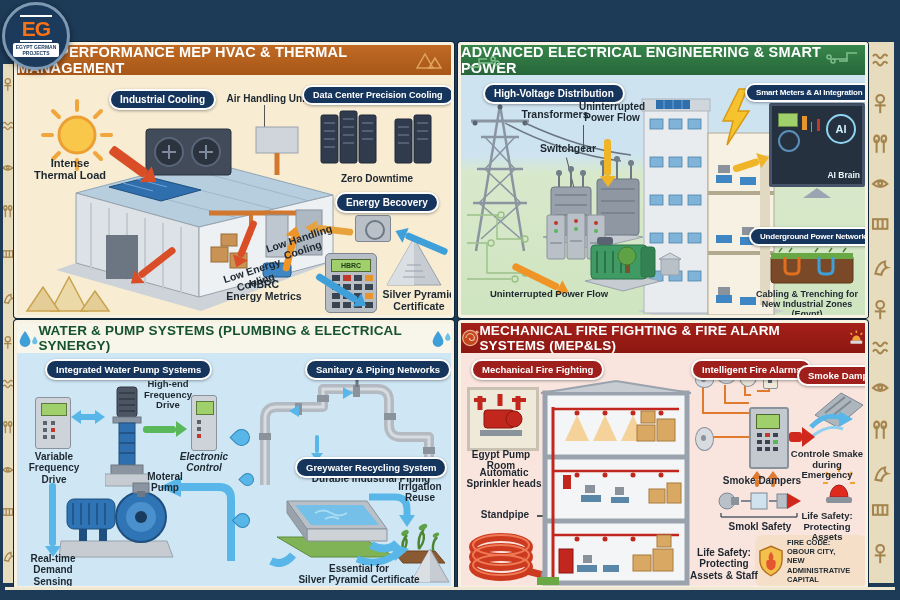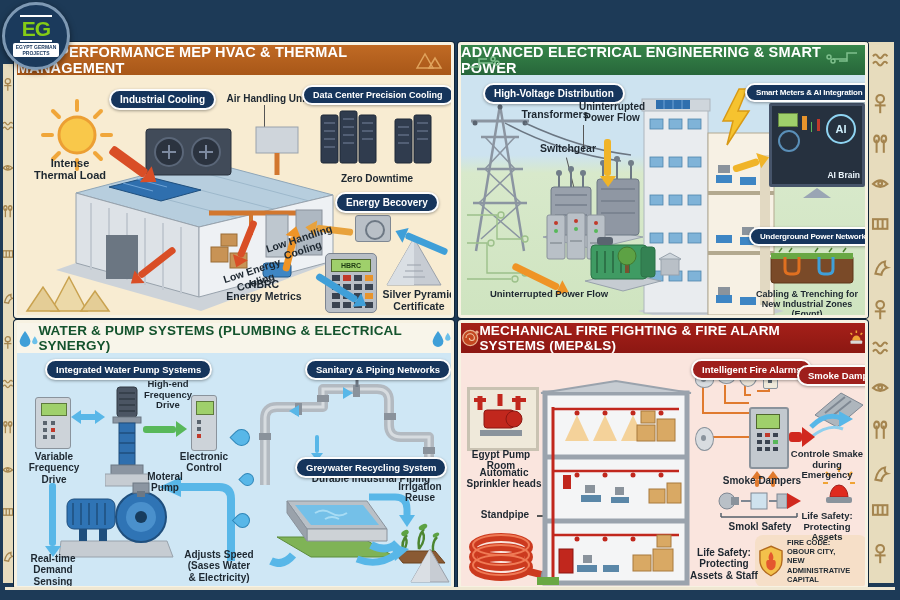--- a/index.html
+++ b/index.html
@@ -22,21 +22,21 @@
   .arrow.thick .hd{border-left-width:13px;border-top-width:10px;border-bottom-width:10px;}
   .dev{position:absolute;z-index:2;}
   .vfd{background:#cdd3d9;border:1px solid #8a939c;border-radius:3px;}
   .vfd .scr{position:absolute;left:15%;top:10%;width:70%;height:22%;background:#9fd06b;border:1px solid #5d7a3c;}
   .vfd .dots{position:absolute;left:20%;top:45%;width:4px;height:4px;background:#5a646e;
              box-shadow:8px 0 #5a646e,0 7px #5a646e,8px 7px #c1392b,0 14px #5a646e,8px 14px #5a646e;}
   .conn{position:absolute;background:#555;z-index:2;}
   #logo{position:absolute;left:2px;top:2px;width:62px;height:62px;border-radius:50%;background:#1b3a5c;
         border:3px solid #7e99b4;box-shadow:0 2px 6px rgba(0,0,0,.5);z-index:9;
         display:flex;flex-direction:column;align-items:center;justify-content:center;gap:1px;}
-  #logo .mono{color:#84cc16;font-weight:800;font-size:21px;letter-spacing:-1px;line-height:1;
+  #logo .mono{color:#f97316;font-weight:800;font-size:21px;letter-spacing:-1px;line-height:1;
         border-top:2px solid #fff;border-bottom:2px solid #fff;padding:1px 2px;}
   #logo .org{background:#fff;color:#16355c;font-size:5px;font-weight:700;text-align:center;line-height:1.25;
         padding:1px 3px;border-radius:2px;white-space:pre-line;}
   #baseline{position:absolute;left:5px;right:5px;top:587px;height:3px;background:#efe7d2;z-index:1;}
   .calcscr{position:absolute;left:5px;top:5px;width:38px;height:11px;background:#9fd06b;border:1px solid #50682f;
         color:#1d3b12;font-size:7px;font-weight:700;text-align:center;line-height:11px;}
   .keys{position:absolute;left:6px;top:21px;width:8px;height:6px;background:#3a4350;
         box-shadow:11px 0 #c1392b,22px 0 #3a4350,33px 0 #e8942c,
                    0 9px #3a4350,11px 9px #3a4350,22px 9px #3a4350,33px 9px #3a4350,
                    0 18px #3a4350,11px 18px #3a4350,22px 18px #3a4350,33px 18px #e8942c,
@@ -500,21 +500,21 @@
 Frequency
 Drive</div>
     <div class="arrow" style="left:126px;top:98px;width:44px;--c:#58b85a;">
         <i class="sh"></i>
         <i class="hd"></i>
       </div>
     <div class="dev vfd" style="left:174px;top:72px;width:24px;height:54px;">
       <span class="scr"></span>
         <span class="dots" style="box-shadow:0 7px #5a646e,0 14px #c1392b;"></span>
     </div>
-    <div class="lbl" style="left:158px;top:128px;width:58px;font-size:10px;">Electronic
+    <div class="lbl" style="left:158px;top:128px;width:58px;font-size:10px;font-style:italic;">Electronic
 Control</div>
     <div class="lbl" style="left:122px;top:148px;width:52px;font-size:10px;">Moteral
 Pump</div>
 
     <svg class="dev" style="left:42px;top:148px;" width="116" height="94" viewBox="0 0 116 94">
       <polygon points="2,70 108,70 114,86 0,86" fill="#c6ccd2" stroke="#98a2ac"></polygon>
       <rect x="8" y="28" width="48" height="30" rx="7" fill="#2f74b5" stroke="#1f4f7e"></rect>
       <path d="M14,32 v22 M22,32 v22 M30,32 v22 M38,32 v22 M46,32 v22" stroke="#1f4f7e" stroke-width="1.5"></path>
       <rect x="20" y="58" width="8" height="12" fill="#1f4f7e"></rect>
         <rect x="40" y="58" width="8" height="12" fill="#1f4f7e"></rect>
@@ -529,23 +529,20 @@
         <i class="hd"></i>
       </div>
     <div class="lbl" style="left:4px;top:230px;width:64px;font-size:10px;">Real-time
 Demand
 Sensing</div>
 
     <svg class="dev" style="left:140px;top:150px;" width="82" height="92" viewBox="0 0 82 92">
       <path d="M74,88 V26 Q74,14 62,14 H22" stroke="#58b7e8" stroke-width="8" fill="none"></path>
       <polygon points="24,4 2,14 24,24" fill="#58b7e8"></polygon>
     </svg>
-    <div class="lbl" style="left:152px;top:226px;width:100px;font-size:10px;">Adjusts Speed
-(Sases Water
-&amp; Electricity)</div>
 
     <span class="waterdrop" style="left:216px;top:106px;width:15px;height:15px;"></span>
     <span class="waterdrop" style="left:224px;top:150px;width:11px;height:11px;"></span>
     <span class="waterdrop" style="left:218px;top:190px;width:13px;height:13px;"></span>
 
     <svg class="dev" style="left:236px;top:52px;" width="206" height="112" viewBox="0 0 206 112">
       <path d="M12,110 V44 Q12,32 24,32 H70 V14 H124 Q136,14 136,26 V50 Q136,62 148,62 H176 V96" stroke="#b3bac1" stroke-width="10" fill="none" stroke-linejoin="round"></path>
       <path d="M12,110 V44 Q12,32 24,32 H70 V14 H124 Q136,14 136,26 V50 Q136,62 148,62 H176 V96" stroke="#d7dce0" stroke-width="3" fill="none"></path>
       <g fill="#8a929b">
           <rect x="6" y="58" width="12" height="7"></rect>
@@ -593,20 +590,22 @@
         </g>
     </svg>
     <svg class="dev" style="left:348px;top:164px;" width="50" height="42" viewBox="0 0 50 42">
       <path d="M4,10 H30 Q42,10 42,22 V28" stroke="#58b7e8" stroke-width="7" fill="none"></path>
       <polygon points="34,28 50,28 42,40" fill="#58b7e8"></polygon>
     </svg>
     <svg class="dev" style="left:336px;top:214px;" width="58" height="30" viewBox="0 0 58 30">
       <path d="M4,22 Q24,30 42,18" stroke="#58b7e8" stroke-width="7" fill="none"></path>
       <polygon points="38,6 56,12 42,24" fill="#58b7e8"></polygon>
     </svg>
+    <div class="lbl" style="left:270px;top:240px;width:144px;font-size:10px;">Essential for
+Silver Pyramid Certificate</div>
     <svg class="dev" style="left:392px;top:224px;" width="42" height="38" viewBox="0 0 42 38">
       <polygon points="21,2 40,35 2,35" fill="#c7ccd3" stroke="#9aa1ab"></polygon>
       <polygon points="21,2 2,35 21,35" fill="#dadfe4"></polygon>
     </svg>
   </div>
 
   
   <div class="q" id="q-fire" style="left:458px;top:320px;width:404px;height:263px;background:#fae5de;">
     <div class="qhead" style="background:linear-gradient(#a52019,#8c1712);font-size:13.5px;">
       <svg width="22" height="22" viewBox="0 0 22 22">
@@ -615,20 +614,21 @@
         <circle cx="19" cy="4" r="2" fill="#e8b08e"></circle>
       </svg>
       <span>MECHANICAL FIRE FIGHTING &amp; FIRE ALARM SYSTEMS (MEP&amp;LS)</span>
       <svg width="20" height="22" viewBox="0 0 20 22">
         <path d="M5,14 a5,6 0 0 1 10,0 z" fill="#f0a435"></path>
         <rect x="3" y="14" width="14" height="4" rx="1" fill="#d9d9d9"></rect>
         <path d="M10,2 v3 M3,5 l2,2 M17,5 l-2,2" stroke="#f0a435" stroke-width="1.8"></path>
       </svg>
     </div>
 
+    <span class="badge red" style="left:10px;top:36px;font-size:9.5px;">Mechanical Fire Fighting</span>
     <span class="badge red" style="left:230px;top:36px;font-size:9.5px;">Intelligent Fire Alarms</span>
     <span class="badge red" style="left:336px;top:42px;font-size:9.5px;">Smoke Dampers</span>
 
     <div class="dev" style="left:6px;top:64px;width:66px;height:58px;background:#efe9da;border:3px solid #c9c2b2;">
       <svg width="60" height="52" viewBox="0 0 60 52">
         <path d="M10,6 v14 M30,4 v12 M48,6 v14" stroke="#c1271d" stroke-width="5"></path>
         <path d="M4,10 h12 M42,10 h14" stroke="#c1271d" stroke-width="4"></path>
         <rect x="14" y="20" width="30" height="18" rx="3" fill="#c1271d" stroke="#8c1712"></rect>
         <circle cx="44" cy="29" r="8" fill="#c1271d" stroke="#8c1712"></circle>
         <rect x="10" y="40" width="42" height="6" fill="#8a939c"></rect>

